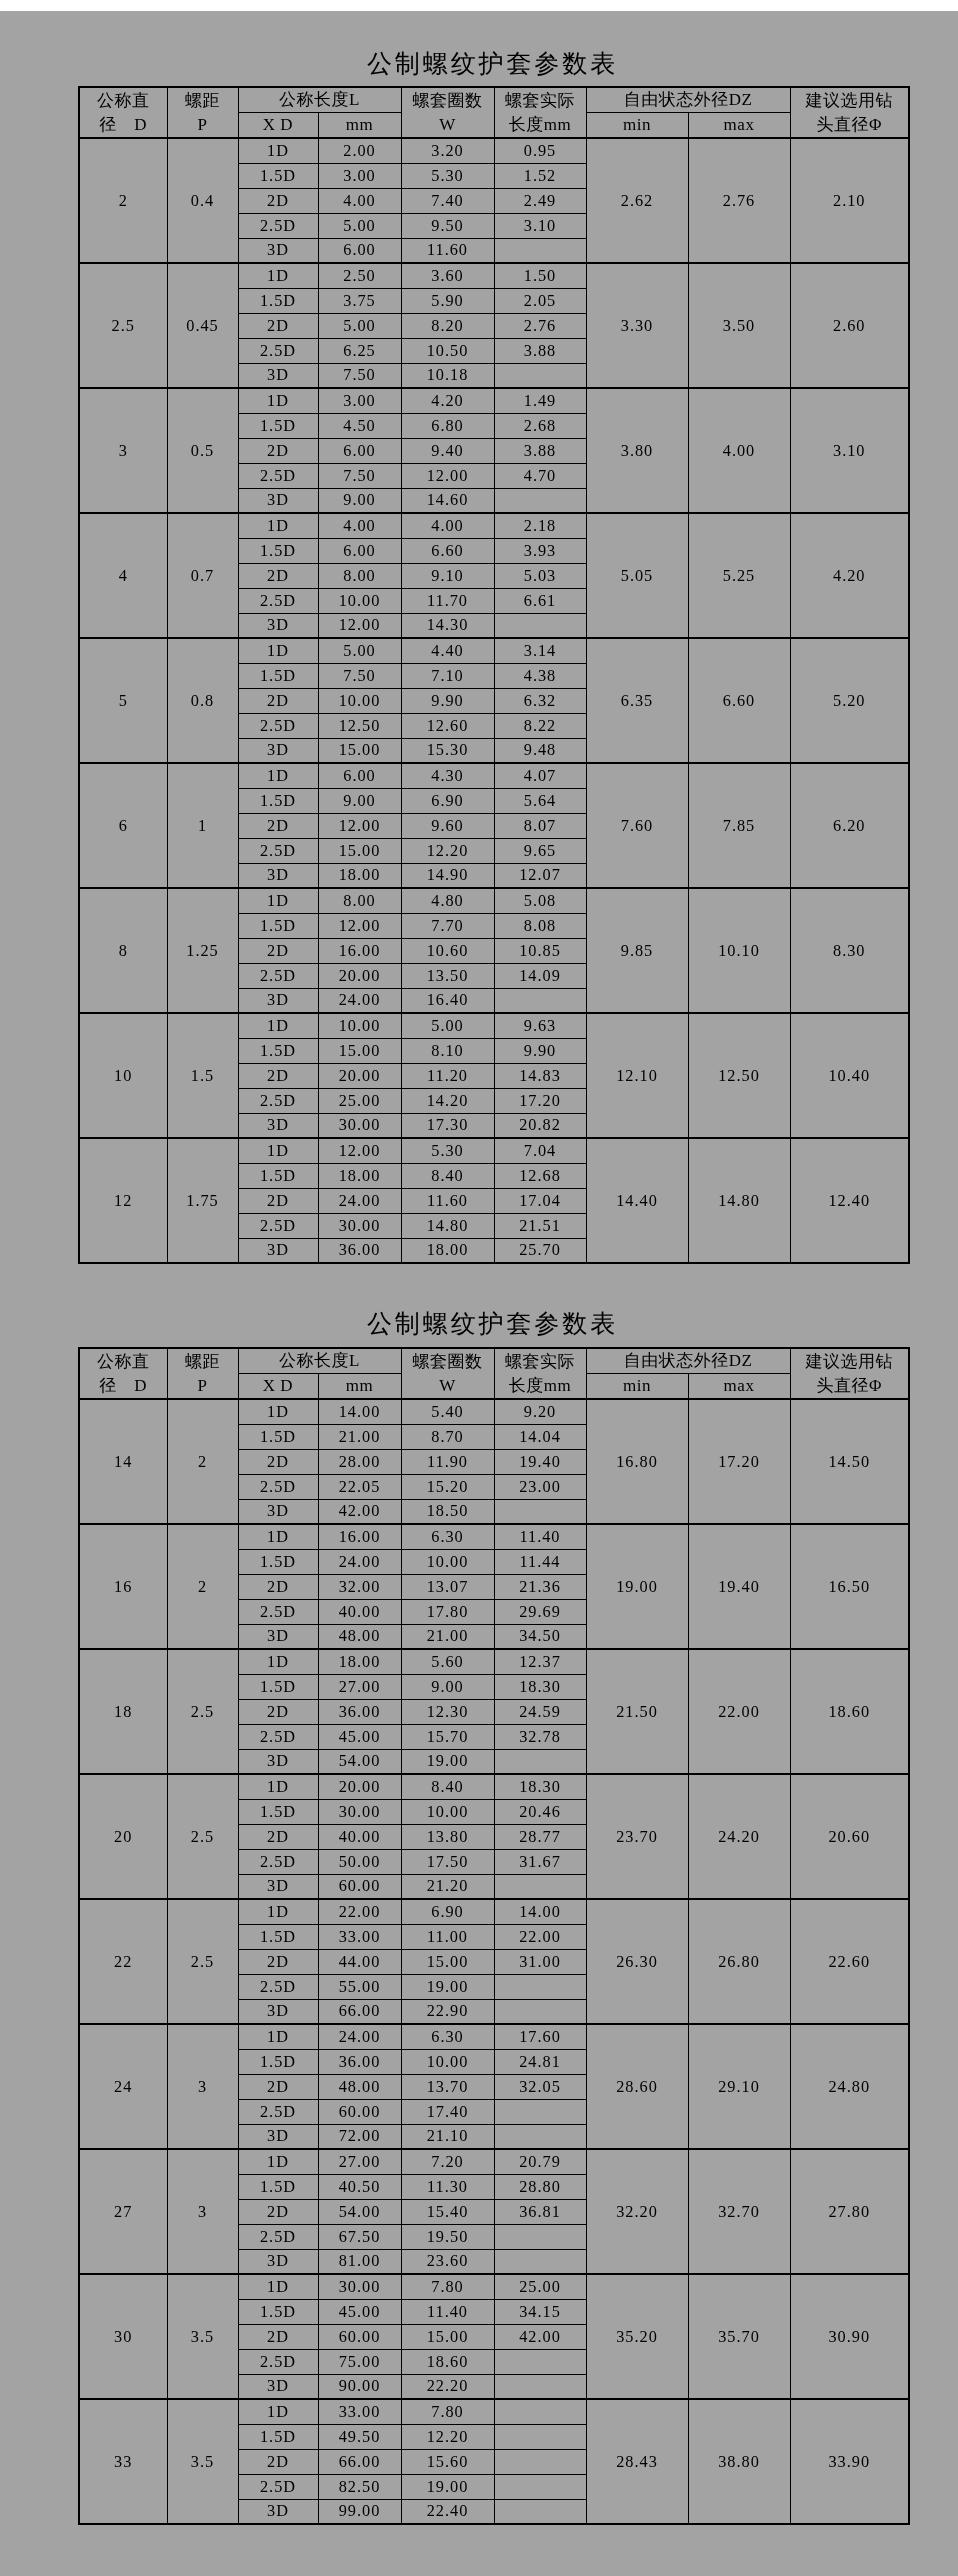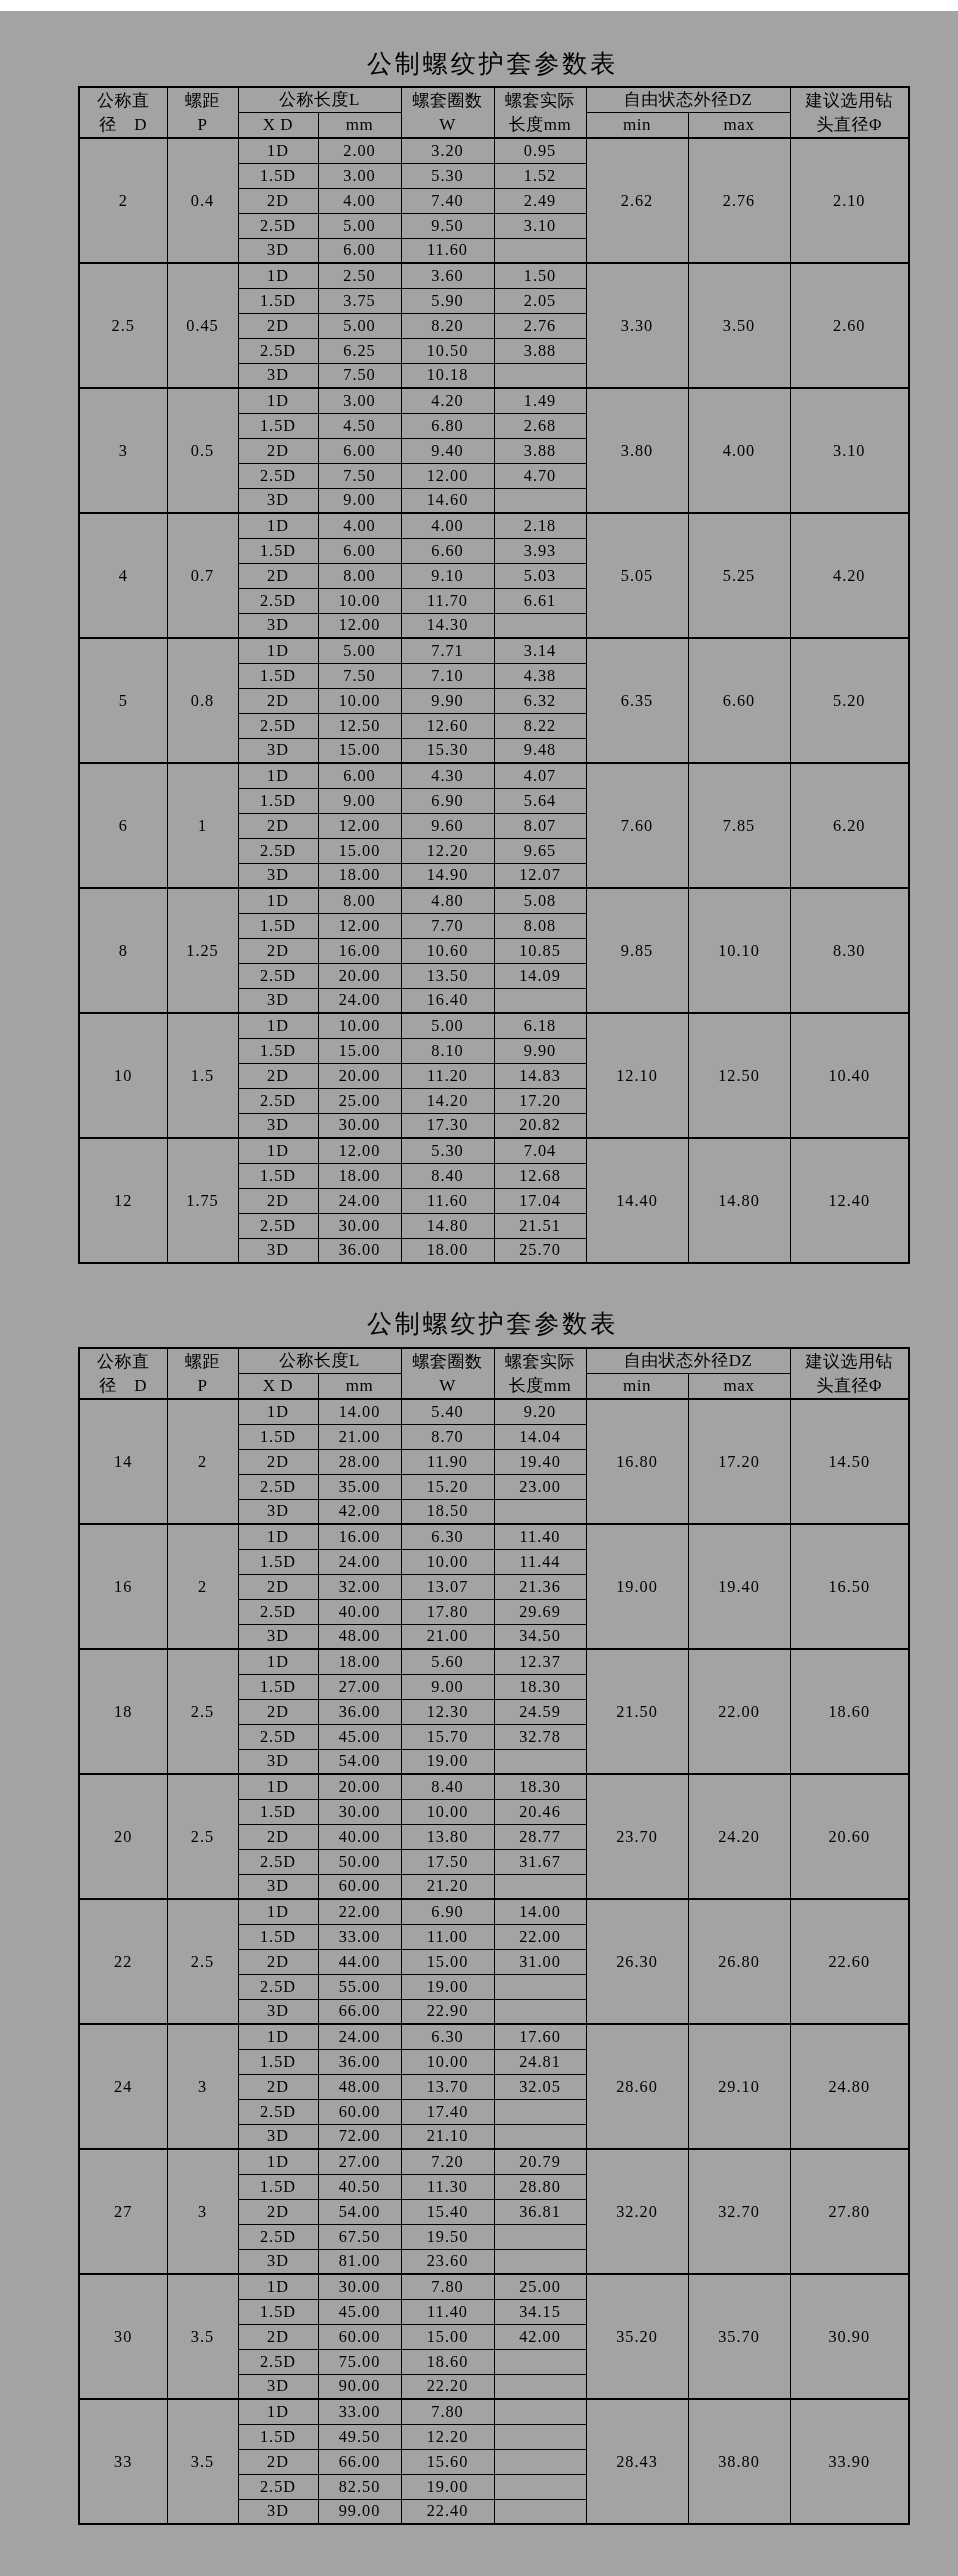--- a/index.html
+++ b/index.html
@@ -221,21 +221,21 @@
           <td class="inner">14.30</td>
           <td class="inner"></td>
         </tr>
       </tbody>
       <tbody>
         <tr>
           <td class="merged" rowspan="5">5</td>
           <td class="merged" rowspan="5">0.8</td>
           <td class="inner">1D</td>
           <td class="inner">5.00</td>
-          <td class="inner">7.71</td>
+          <td class="inner">4.40</td>
           <td class="inner">3.14</td>
           <td class="merged" rowspan="5">6.35</td>
           <td class="merged" rowspan="5">6.60</td>
           <td class="merged" rowspan="5">5.20</td>
         </tr>
         <tr>
           <td class="inner">1.5D</td>
           <td class="inner">7.50</td>
           <td class="inner">7.10</td>
           <td class="inner">4.38</td>
@@ -333,21 +333,21 @@
           <td class="inner"></td>
         </tr>
       </tbody>
       <tbody>
         <tr>
           <td class="merged" rowspan="5">10</td>
           <td class="merged" rowspan="5">1.5</td>
           <td class="inner">1D</td>
           <td class="inner">10.00</td>
           <td class="inner">5.00</td>
-          <td class="inner">6.18</td>
+          <td class="inner">9.63</td>
           <td class="merged" rowspan="5">12.10</td>
           <td class="merged" rowspan="5">12.50</td>
           <td class="merged" rowspan="5">10.40</td>
         </tr>
         <tr>
           <td class="inner">1.5D</td>
           <td class="inner">15.00</td>
           <td class="inner">8.10</td>
           <td class="inner">9.90</td>
         </tr>
@@ -473,21 +473,21 @@
           <td class="inner">14.04</td>
         </tr>
         <tr>
           <td class="inner">2D</td>
           <td class="inner">28.00</td>
           <td class="inner">11.90</td>
           <td class="inner">19.40</td>
         </tr>
         <tr>
           <td class="inner">2.5D</td>
-          <td class="inner">35.00</td>
+          <td class="inner">22.05</td>
           <td class="inner">15.20</td>
           <td class="inner">23.00</td>
         </tr>
         <tr>
           <td class="inner">3D</td>
           <td class="inner">42.00</td>
           <td class="inner">18.50</td>
           <td class="inner"></td>
         </tr>
       </tbody>

